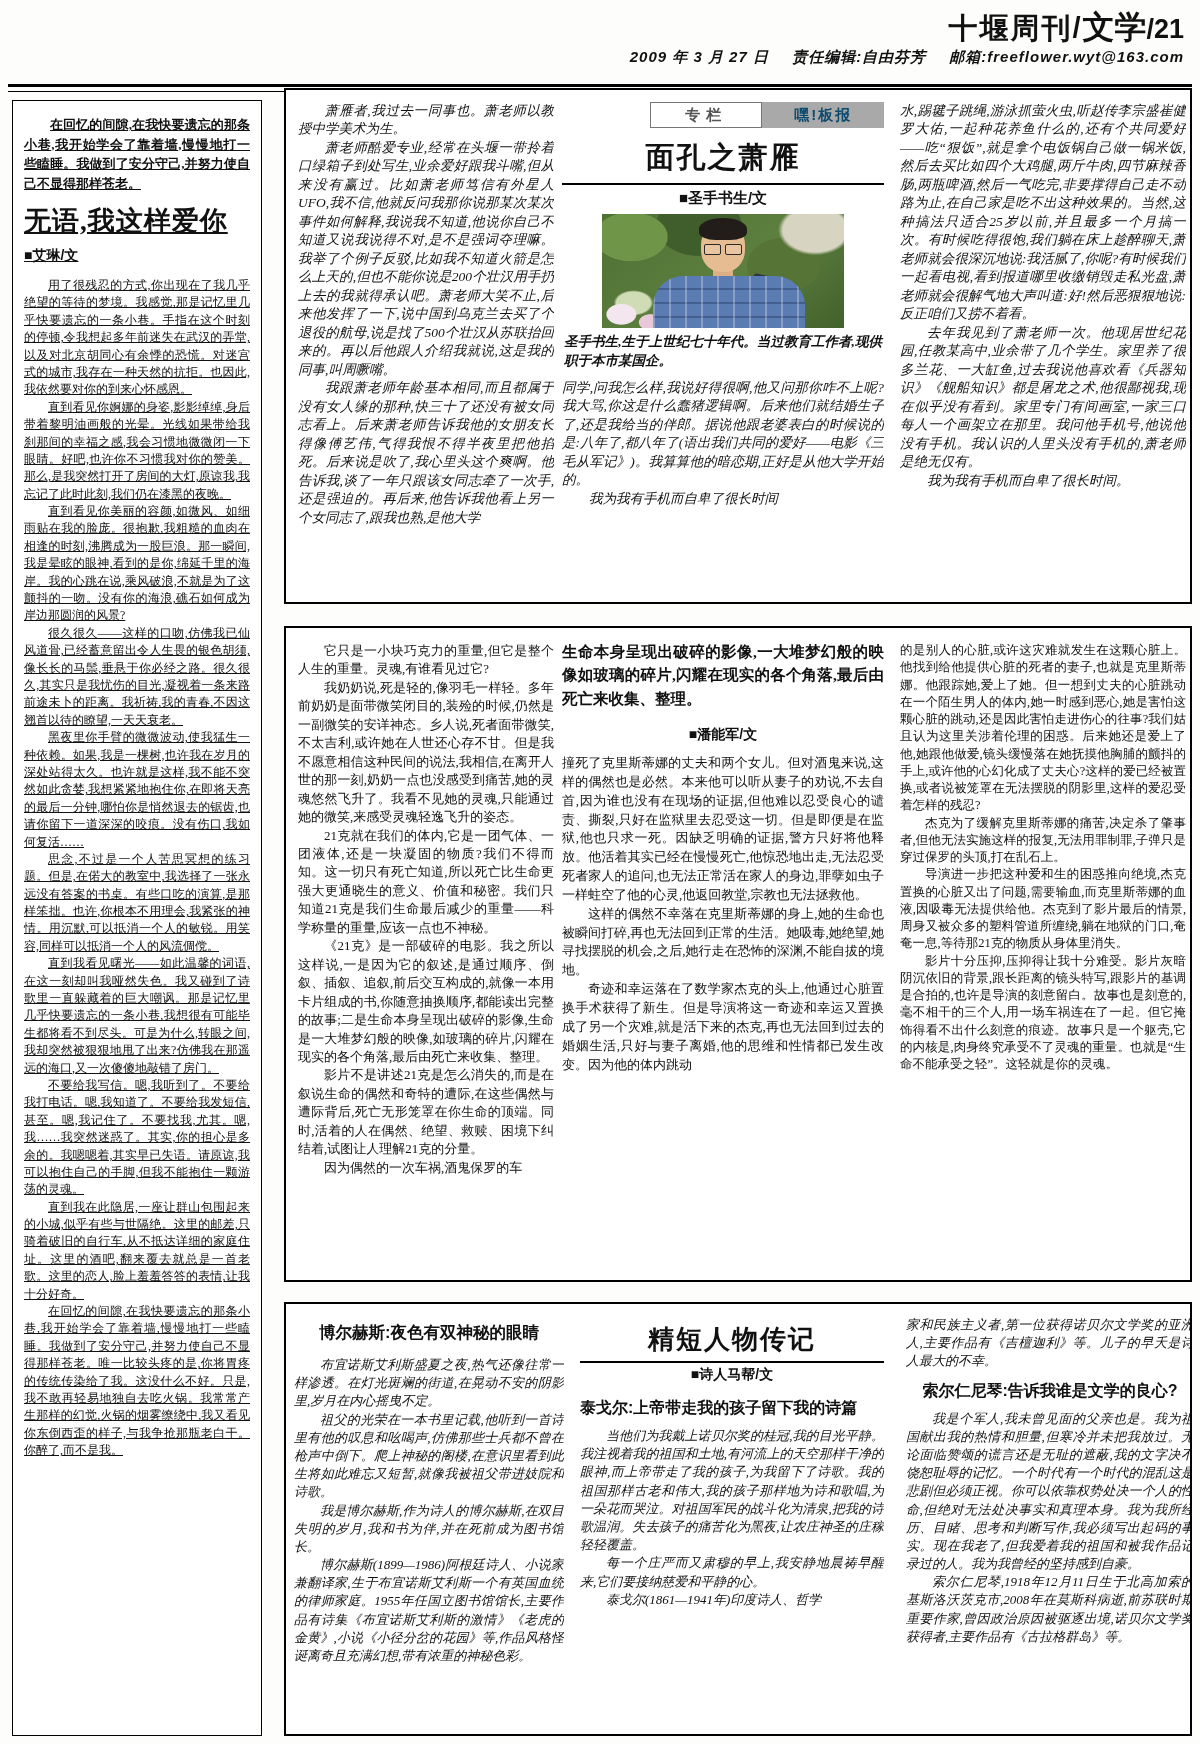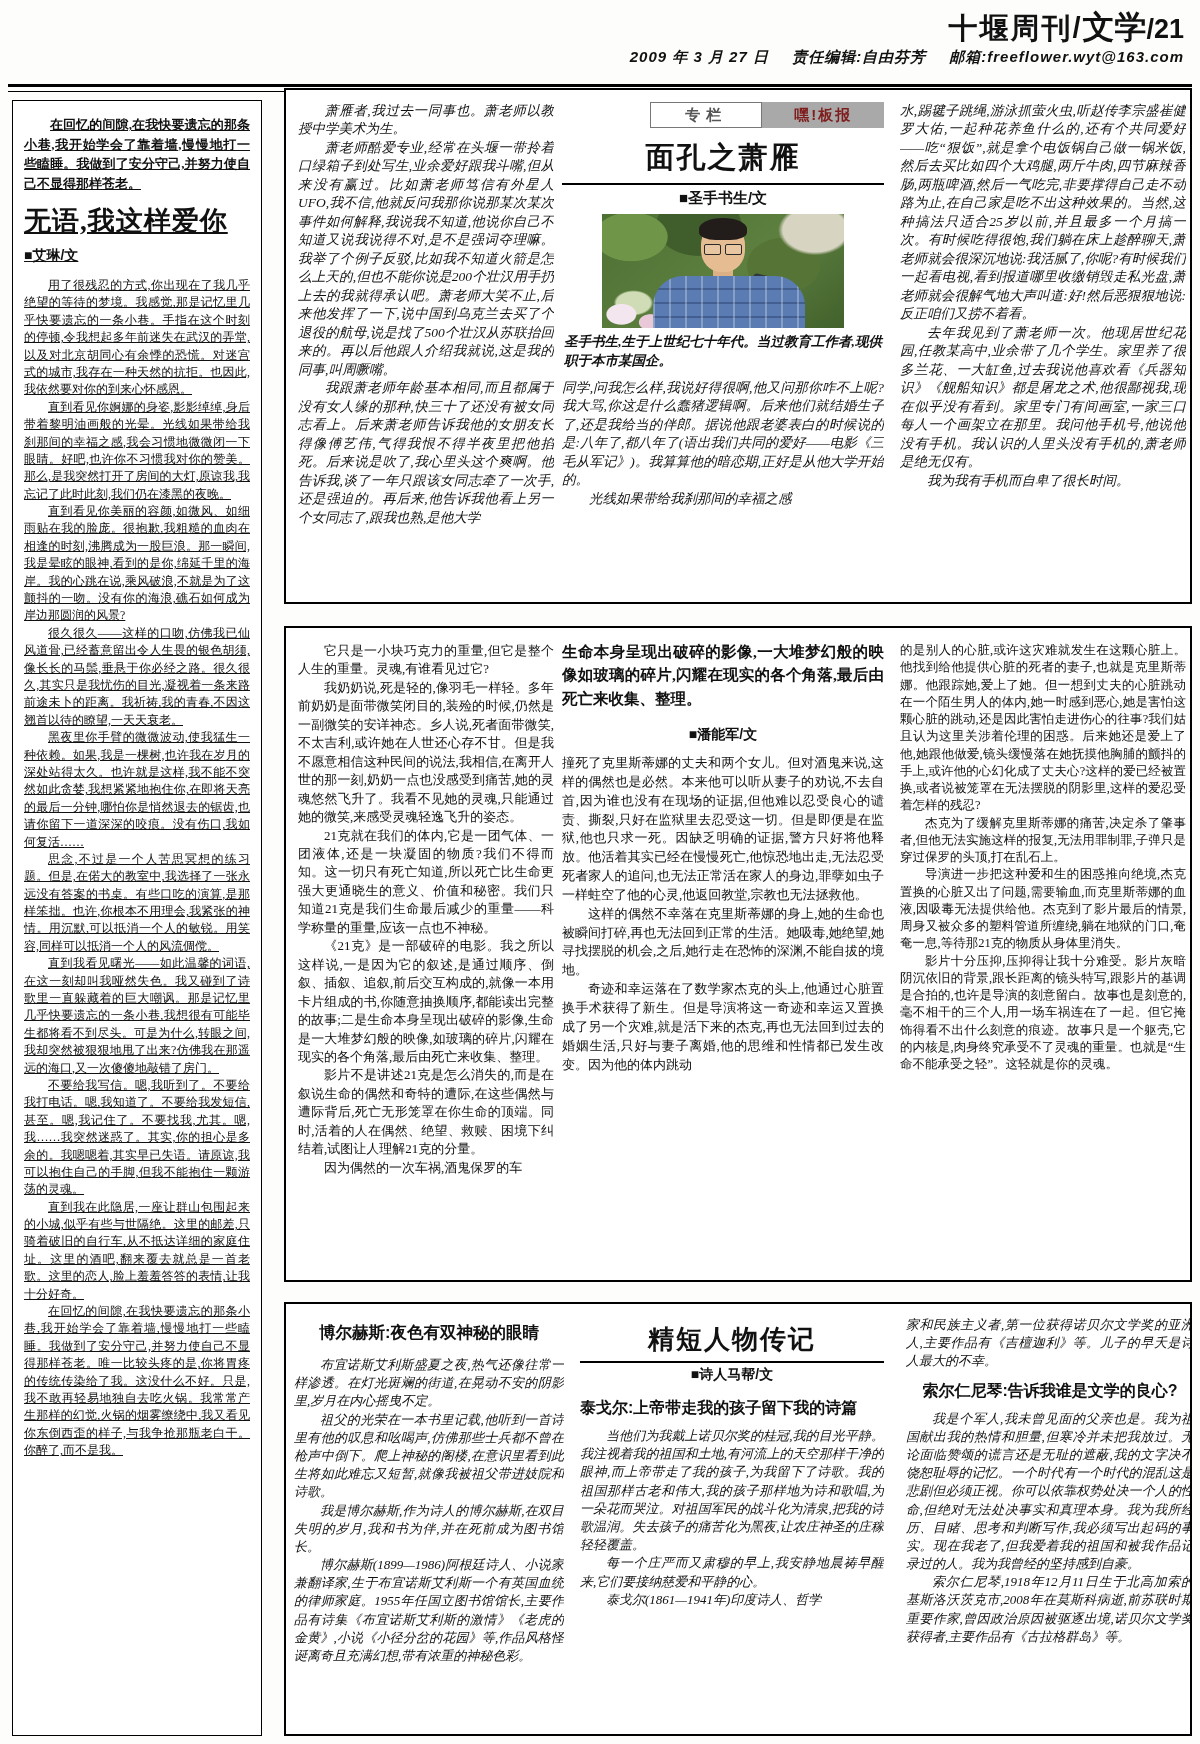--- a/index.html
+++ b/index.html
@@ -34,21 +34,21 @@
   .love-byline{text-align:left;font-size:14px;margin-bottom:12px;}
   .love-body p{font-size:12px;line-height:1.45;}
   
   .xy-box{left:284px;top:88px;width:908px;height:516px;}
   .xy-col1{left:12px;top:12px;width:256px;height:490px;font-size:13.5px;line-height:1.35;}
   .xy-col2{left:276px;top:10px;width:322px;height:494px;}
   .xy-col3{left:614px;top:12px;width:286px;height:490px;font-size:13.5px;line-height:1.37;}
   .tagbar{display:flex;width:234px;margin:2px 0 10px auto;height:26px;
     font-family:"Liberation Sans",sans-serif;font-weight:700;font-size:15px;}
   .tag-col{flex:1;border:1px solid #777;color:#555;display:flex;align-items:center;justify-content:center;letter-spacing:6px;}
-  .tag-blk{flex:1.1;background:#a9a9a9;color:#7f1d1d;display:flex;align-items:center;justify-content:center;letter-spacing:2px;}
+  .tag-blk{flex:1.1;background:#a9a9a9;color:#0c4a6e;display:flex;align-items:center;justify-content:center;letter-spacing:2px;}
   .xy-title{font-size:29px;font-weight:900;text-align:center;letter-spacing:2px;
     border-bottom:2px solid #000;padding-bottom:5px;margin-bottom:4px;}
   .xy-byline{font-size:15px;margin-bottom:6px;}
   .xy-caption{font-weight:700;font-size:13.5px;line-height:1.4;text-indent:0;text-align:justify;margin:5px 2px 8px;}
   .xy-body p{font-size:13.5px;line-height:1.37;}
   
   .photo{position:relative;width:242px;height:114px;margin:2px auto 0;overflow:hidden;
     background:
       radial-gradient(60px 40px at 12% 20%, #6f9648 0 60%, transparent 62%),
       radial-gradient(70px 50px at 40% 10%, #3f5e2c 0 60%, transparent 62%),
@@ -148,21 +148,21 @@
       <div class="ph-strap" data-interactable="false"></div>
       <div class="ph-shirt" data-interactable="false"></div>
       <div class="ph-neck" data-interactable="false"></div>
       <div class="ph-head" data-interactable="false"></div>
       <div class="ph-hair" data-interactable="false"></div>
       <div class="ph-glasses" data-interactable="false"></div>
     </div>
     <p class="kai xy-caption" data-interactable="false">圣手书生,生于上世纪七十年代。当过教育工作者,现供职于本市某国企。</p>
     <div class="kai xy-body" data-interactable="false">
       <p class="noindent" data-interactable="false">同学,问我怎么样,我说好得很啊,他又问那你咋不上呢?我大骂,你这是什么蠢猪逻辑啊。后来他们就结婚生子了,还是我给当的伴郎。据说他跟老婆表白的时候说的是:八年了,都八年了(语出我们共同的爱好——电影《三毛从军记》)。我算算他的暗恋期,正好是从他大学开始的。</p>
-      <p data-interactable="false">光线如果带给我刹那间的幸福之感</p>
+      <p data-interactable="false">我为我有手机而自卑了很长时间</p>
     </div>
   </div>
   <div class="col xy-col3 kai xy-body" data-interactable="false">
     <p class="noindent" data-interactable="false">水,踢毽子跳绳,游泳抓萤火虫,听赵传李宗盛崔健罗大佑,一起种花养鱼什么的,还有个共同爱好——吃“狠饭”,就是拿个电饭锅自己做一锅米饭,然后去买比如四个大鸡腿,两斤牛肉,四节麻辣香肠,两瓶啤酒,然后一气吃完,非要撑得自己走不动路为止,在自己家是吃不出这种效果的。当然,这种搞法只适合25岁以前,并且最多一个月搞一次。有时候吃得很饱,我们躺在床上趁醉聊天,萧老师就会很深沉地说:我活腻了,你呢?有时候我们一起看电视,看到报道哪里收缴销毁走私光盘,萧老师就会很解气地大声叫道:好!然后恶狠狠地说:反正咱们又捞不着看。</p>
     <p data-interactable="false">去年我见到了萧老师一次。他现居世纪花园,任教某高中,业余带了几个学生。家里养了很多兰花、一大缸鱼,过去我说他喜欢看《兵器知识》《舰船知识》都是屠龙之术,他很鄙视我,现在似乎没有看到。家里专门有间画室,一家三口每人一个画架立在那里。我问他手机号,他说他没有手机。我认识的人里头没有手机的,萧老师是绝无仅有。</p>
     <p data-interactable="false">我为我有手机而自卑了很长时间。</p>
   </div>
 </div>
 
 <div class="box g21-box" data-interactable="false">

